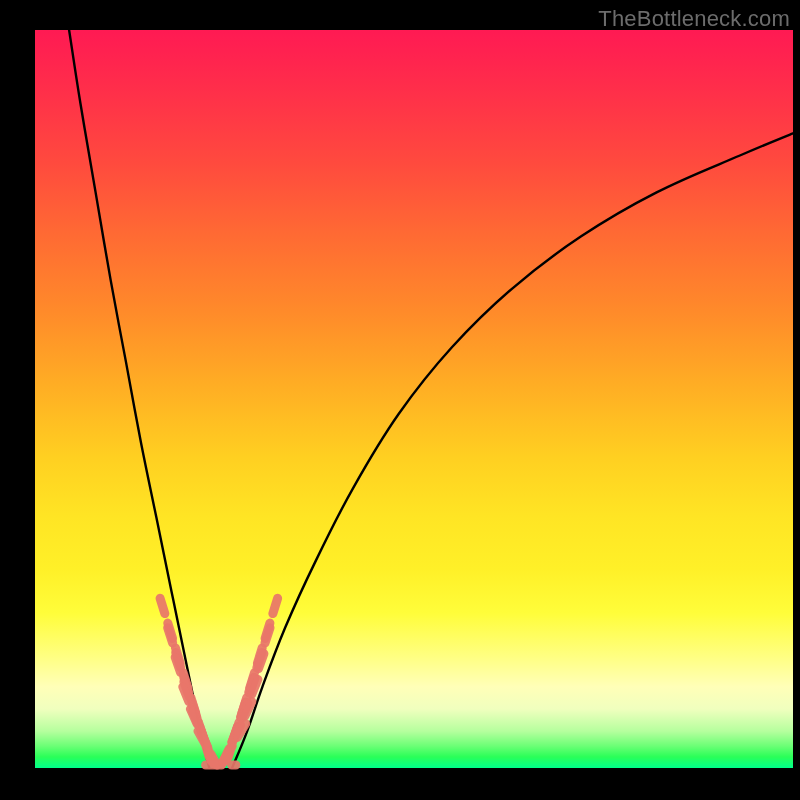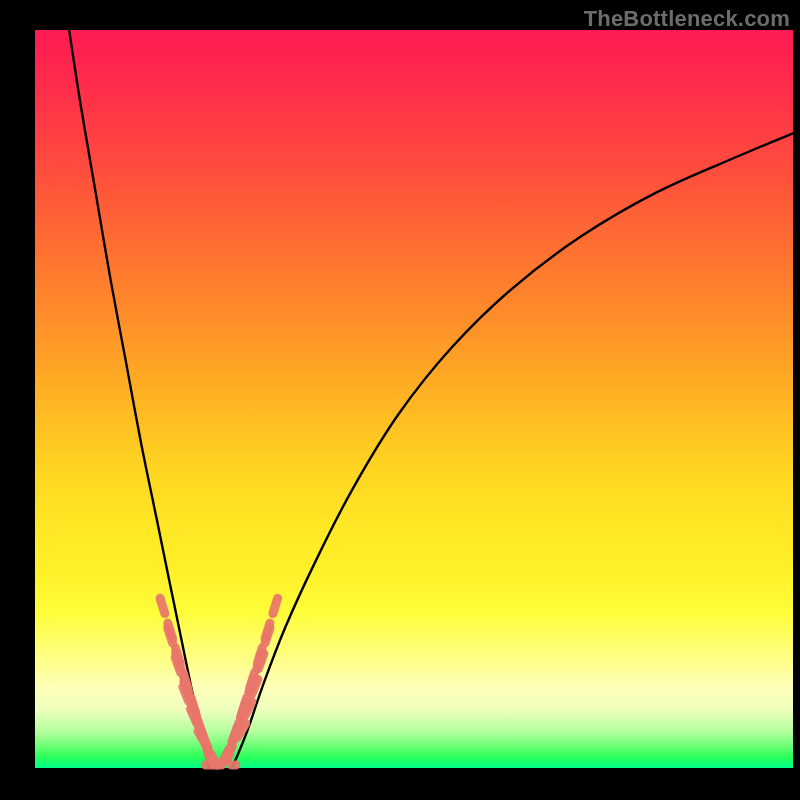--- a/index.html
+++ b/index.html
@@ -49,21 +49,21 @@
     width: 758px;
     height: 738px;
     overflow: visible;
   }
   .watermark {
     position: absolute;
     top: 6px;
     right: 10px;
     color: #6c6c6c;
     font-size: 22px;
-    font-weight: 700;
+    font-weight: 400;
     letter-spacing: 0.2px;
   }
 </style>
 </head>
 <body>
 
 <div class="stage">
   <div class="watermark">TheBottleneck.com</div>
   <div class="plot">
     <svg class="curves" viewBox="0 0 758 738" preserveAspectRatio="none">

